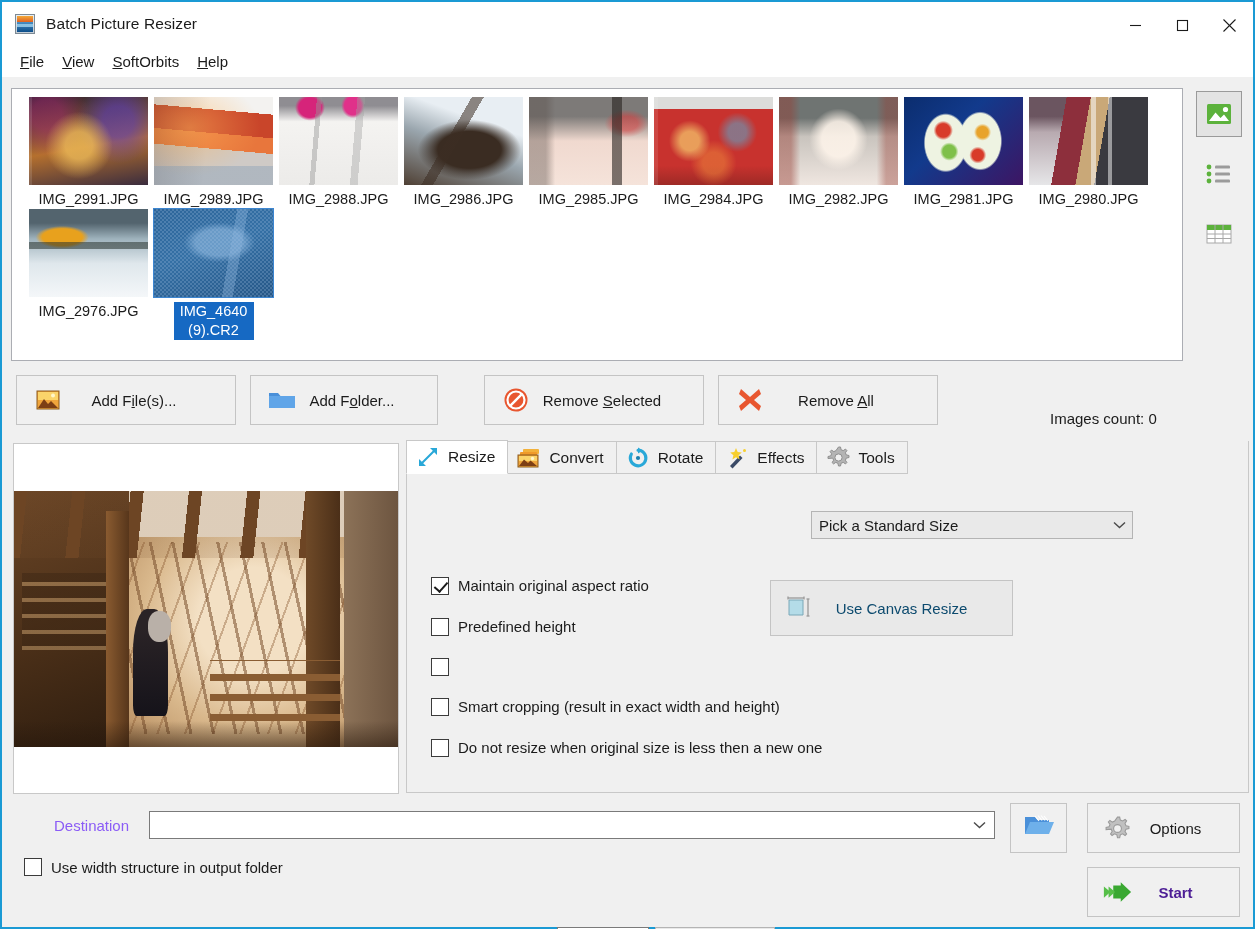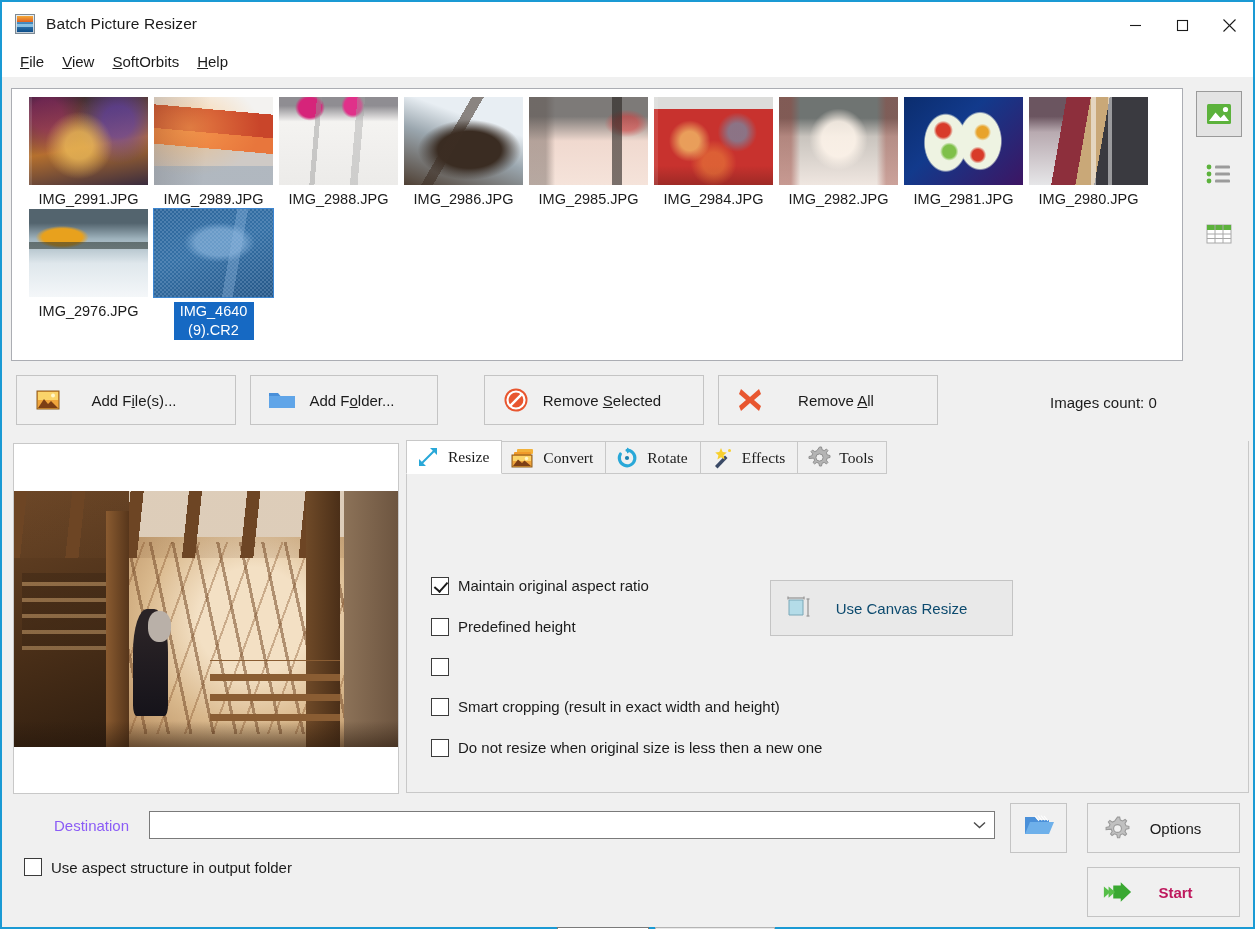--- a/index.html
+++ b/index.html
@@ -117,21 +117,21 @@
   }
   .btn .ico { width: 30px; height: 30px; margin-left: 16px; flex: 0 0 auto;
                display: flex; align-items: center; justify-content: center; }
   .btn .lbl { flex: 1; text-align: center; padding-right: 30px; }
   .btn .lbl u { text-decoration: underline; }
   #btn-addfiles { left: 0; width: 220px; }
   #btn-addfolder { left: 234px; width: 188px; }
   #btn-removesel { left: 468px; width: 220px; }
   #btn-removeall { left: 702px; width: 220px; }
   .imgcount {
-    position: absolute; left: 1048px; top: 394px;
+    position: absolute; left: 1048px; top: 410px;
     font-size: 15px; color: #1b1b1b;
   }
 
   
   .preview {
     position: absolute; left: 11px; top: 443px;
     width: 386px; height: 351px;
     background: #ffffff; border: 1px solid #c8c8c8;
     overflow: hidden;
   }
@@ -145,21 +145,21 @@
   
   .tabpanel {
     position: absolute; left: 404px; top: 441px;
     width: 843px; height: 352px;
     background: #f0f0f0;
     border: 1px solid #c8c8c8; border-top: none;
   }
   .tabstrip {
     position: absolute; left: 404px; top: 441px;
     width: 843px; height: 33px;
-    display: flex; align-items: flex-end; font-family: Liberation Serif, serif;
+    display: flex; align-items: flex-end;
   }
   .tab {
     height: 33px; display: flex; align-items: center;
     padding: 0 12px 0 8px;
     background: #f0f0f0;
     border: 1px solid #c8c8c8; border-bottom: 1px solid #c8c8c8;
     margin-right: -1px;
     font-size: 15.5px; color: #1b1b1b;
   }
   .tab.active {
@@ -232,21 +232,21 @@
   }
   #btn-start {
     position: absolute; left: 1085px; top: 867px;
     width: 153px; height: 50px;
     background: #f0f0f0; border: 1px solid #c4c4c4;
     display: flex; align-items: center;
   }
   #btn-options .ico, #btn-start .ico { width: 30px; height: 26px; margin-left: 14px; flex: 0 0 auto;
                                         display: flex; align-items: center; justify-content: center; }
   #btn-options .lbl { flex: 1; text-align: center; font-size: 15px; color: #1b1b1b; padding-right: 20px; }
-  #btn-start .lbl { flex: 1; text-align: center; font-size: 15px; color: #be185d; font-weight: bold; padding-right: 20px; }
+  #btn-start .lbl { flex: 1; text-align: center; font-size: 15px; color: #4c1d95; font-weight: bold; padding-right: 20px; }
   .folder-chk { position: absolute; left: 22px; top: 858px; display: flex; align-items: center; }
 </style>
 </head>
 <body>
 
 <div id="app">
 
   <div class="titlebar">
     <div class="title-icon">
       <i class="sky"></i>
@@ -478,20 +478,28 @@
   </div>
 
   <div class="tabpanel">
 
     <input class="txtbox" style="left: 150px; top: 486px; width: 92px; height: 32px;" value="1280">
     <div class="combo" style="left:248px; top:486px; width:120px; height:28px;">
       
       
     </div>
 
+    <div class="combo" style="left:404px; top:70px; width:322px; height:28px;">
+      <span class="cv">Pick a Standard Size</span>
+      <span class="carat">
+        <svg width="13" height="8" viewBox="0 0 13 8">
+            <polyline points="1,1.5 6.5,6.5 12,1.5" fill="none" stroke="#4a4a4a" stroke-width="1.4"></polyline>
+          </svg>
+      </span>
+    </div>
 
     <div class="chk-row" style="left:24px; top:136px;">
       <span class="chkbox on"></span>
       <span class="chk-label">Maintain original aspect ratio</span>
     </div>
     <div class="chk-row" style="left:24px; top:177px;">
       <span class="chkbox"></span>
       <span class="chk-label">Predefined height</span>
     </div>
     <div class="chk-row" style="left:24px; top:217px;">
@@ -582,21 +590,21 @@
     <span></span>
     <span class="carat">
       <svg width="13" height="8" viewBox="0 0 13 8">
           <polyline points="1,1.5 6.5,6.5 12,1.5" fill="none" stroke="#4a4a4a" stroke-width="1.4"></polyline>
         </svg>
     </span>
   </div>
 
   <div class="folder-chk">
     <span class="chkbox"></span>
-    <span class="chk-label">Use aspect structure in output folder</span>
+    <span class="chk-label">Use width structure in output folder</span>
   </div>
 
   <div id="btn-browse">
     <span>
       <svg width="32" height="26" viewBox="0 0 32 26">
         <path d="M2 4 h10 l2.5 3 h11.5 v14 h-24 Z" fill="#4a90d9"></path>
         <path d="M7 9 h24 l-5 12 h-24 Z" fill="#6eb0ea"></path>
         <g stroke="#ffffff" stroke-width="1.1">
           <line x1="12" y1="3" x2="16" y2="8"></line>
             <line x1="15" y1="2.5" x2="19" y2="7.5"></line>

